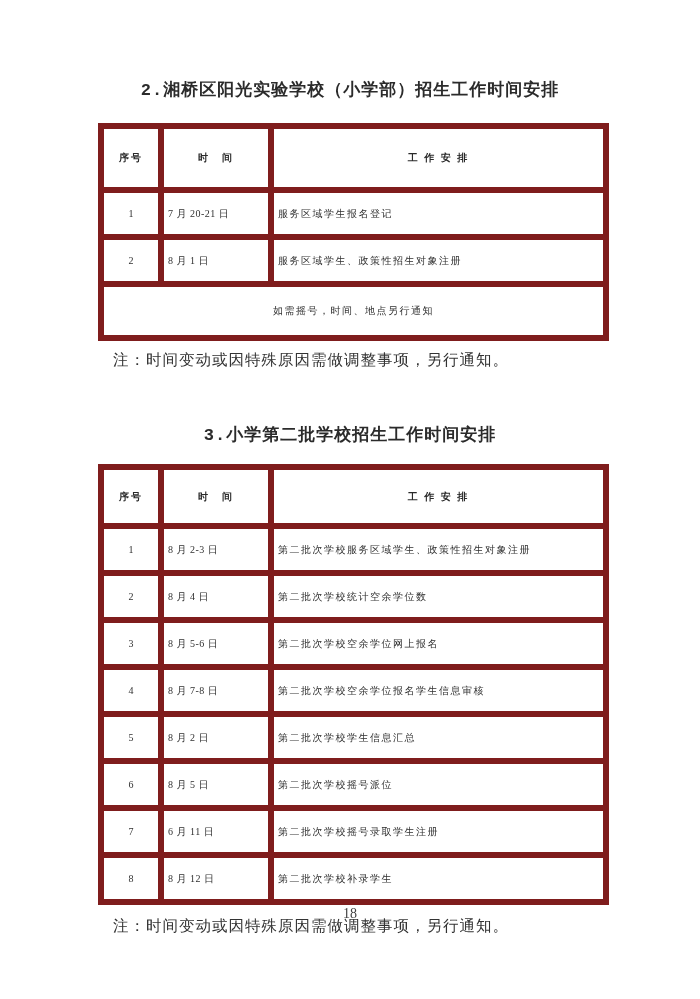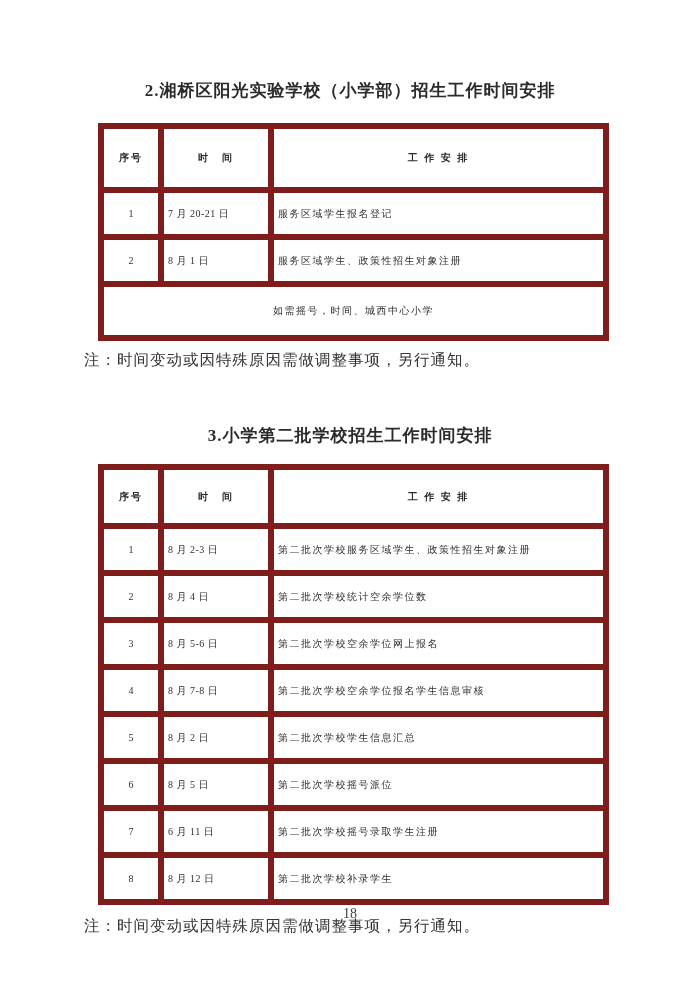--- a/index.html
+++ b/index.html
@@ -19,20 +19,21 @@
     color: #2f2f2f;
   }
   .doc-title {
     margin: 0 0 21px 0;
     text-align: center;
     font-size: 17px;
     line-height: 23px;
     font-weight: bold;
     letter-spacing: 1px;
     color: #2b2b2b;
+    font-family: Liberation Mono, monospace;
   }
   .doc-title.second {
     margin-top: 54px;
     margin-bottom: 17px;
   }
   table.sched-table {
     border-collapse: collapse;
     margin-left: 98px;
     width: 505px;
     table-layout: fixed;
@@ -63,21 +64,21 @@
   #table1 tbody tr { height: 40px; }
   #table1 tr.footer-row td {
     height: 28px;
     text-align: center;
     letter-spacing: 1.5px;
   }
   
   #table2 tr.head-row th { height: 33px; }
   #table2 tbody tr { height: 32px; }
   .note {
-    margin: 8px 0 0 84px;
+    margin: 8px 0 0 113px;
     font-size: 15.5px;
     letter-spacing: 1px;
     line-height: 21px;
     color: #333333;
   }
   .note.second { margin-top: 10px; }
   .school-list {
     margin: 5px 86px 0 86px;
     font-size: 15.5px;
     letter-spacing: 1.3px;
@@ -123,21 +124,21 @@
           <td class="col-task">服务区域学生报名登记</td>
         </tr>
         <tr>
           <td class="col-no">2</td>
           <td class="col-time">8 月 1 日</td>
           <td class="col-task">服务区域学生、政策性招生对象注册</td>
         </tr>
       </tbody>
     <tfoot>
       <tr class="footer-row">
-        <td colspan="3">如需摇号，时间、城西中心小学</td>
+        <td colspan="3">如需摇号，时间、地点另行通知</td>
       </tr>
     </tfoot>
   </table>
 
   <p class="note">注：时间变动或因特殊原因需做调整事项，另行通知。</p>
 
   <h1 class="doc-title second">3.小学第二批学校招生工作时间安排</h1>
 
   <table class="sched-table" id="table2">
     <colgroup>

